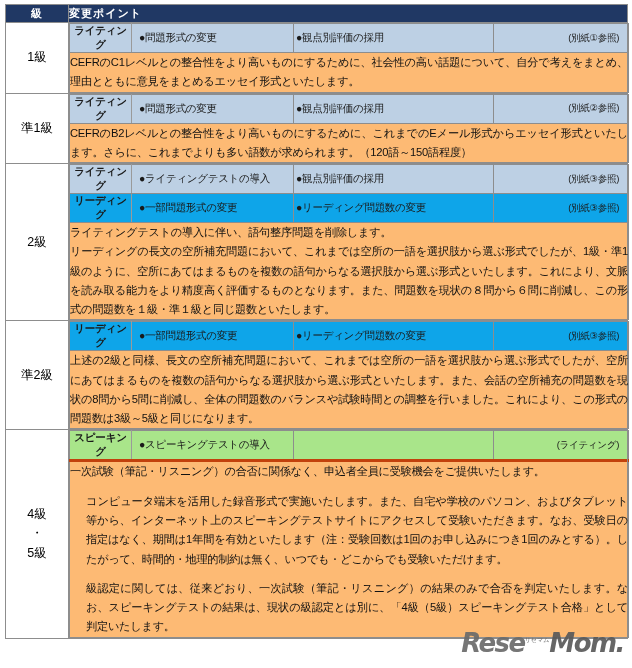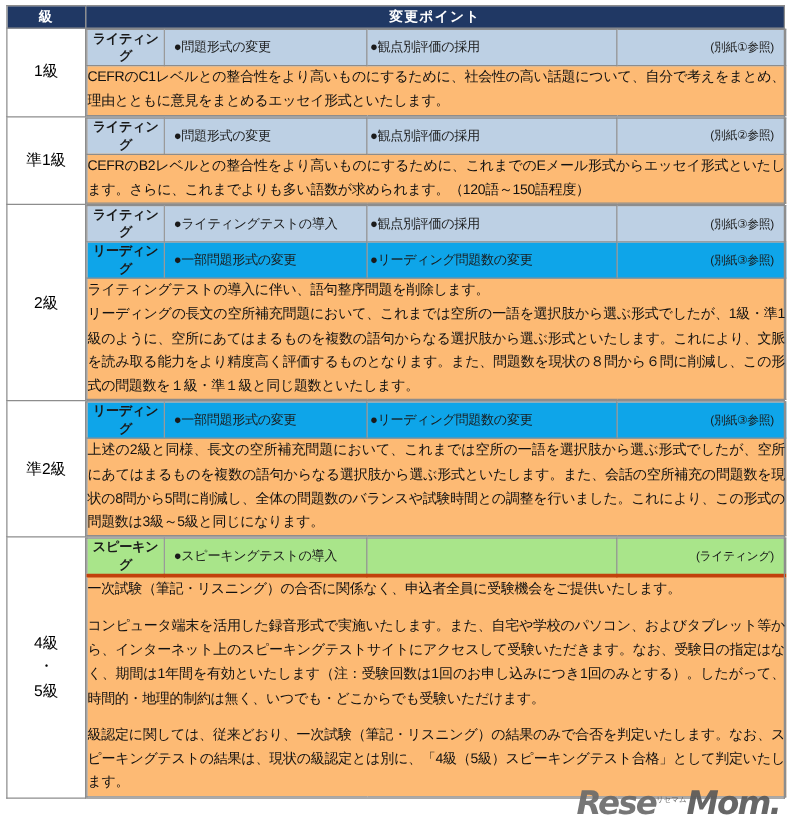--- a/index.html
+++ b/index.html
@@ -42,21 +42,21 @@
     font-size: 11px;
     text-align: center;
     height: 17px;
     letter-spacing: 1px;
   }
   .hdr-points {
     background: #203864;
     color: #ffffff;
     font-weight: bold;
     font-size: 11px;
-    text-align: center;
+    text-align: left;
     height: 17px;
     letter-spacing: 1px;
   }
 
   
   .gradecell {
     text-align: center;
     font-size: 12.5px;
     color: #000;
     line-height: 1.55;
@@ -113,21 +113,21 @@
   .body-wrap p {
     margin: 0;
     font-size: 11.2px;
     line-height: 1.72;
     text-align: justify;
     text-justify: inter-ideograph;
     letter-spacing: -0.25px;
     color: #111;
   }
   .body-wrap p + p { margin-top: 0px; }
-  .body-wrap p.spaced + p.spaced { margin-top: 10px; }
+  .body-wrap p.spaced + p.spaced { margin-top: 10px; margin-left: 16px; }
 
   .indent { text-indent: 0; }
 
   
 
   
   .watermark {
     position: absolute;
     right: 8px;
     bottom: 12px;

